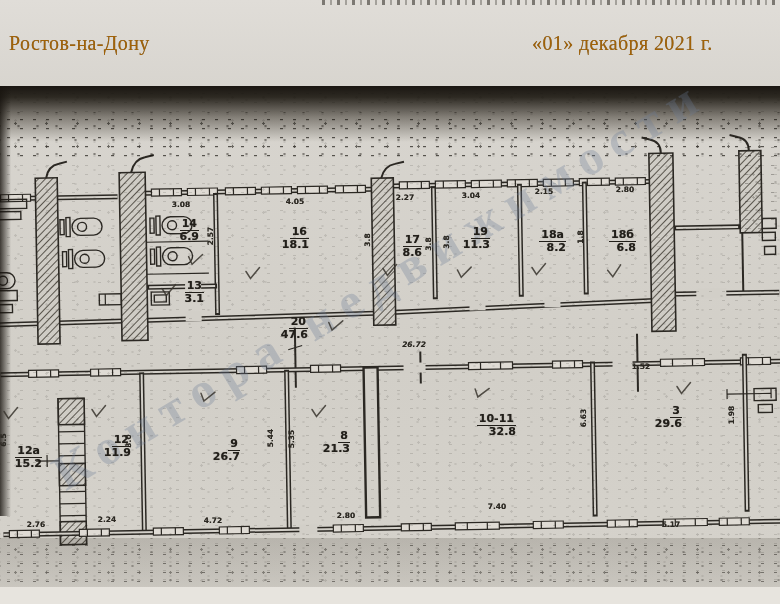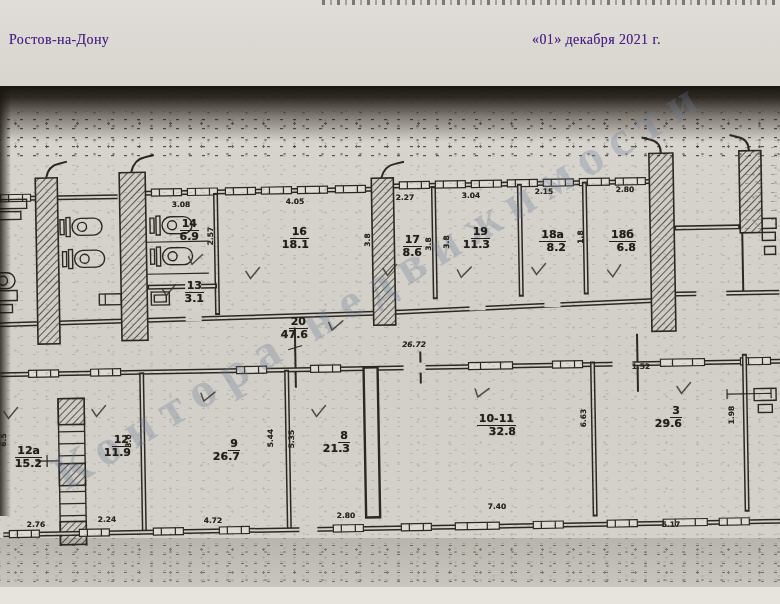--- a/index.html
+++ b/index.html
@@ -5,21 +5,21 @@
 <style>
   html,body{margin:0;padding:0;}
   body{
     position:relative;width:780px;height:604px;overflow:hidden;
     background:linear-gradient(180deg,#e0ddd8 0%,#d8d5cf 14%,#d2cfc8 60%,#d5d2cb 97%,#e5e2dc 100%);
     font-family:"Liberation Sans",sans-serif;
   }
   .abs{position:absolute;}
   
   #header-city,#header-date{
-    font-family:"Liberation Serif",serif;font-size:14px;color:#4c1d95;
+    font-family:"Liberation Serif",serif;font-size:20px;color:#a16207;
     letter-spacing:.4px;white-space:nowrap;text-shadow:0 0 .6px rgba(50,46,40,.55);
   }
   #header-city{left:9px;top:32px;}
   #header-date{left:532px;top:32px;}
   #cropped-text-top{
     left:322px;top:0;width:460px;height:5px;opacity:.75;
     background:repeating-linear-gradient(90deg,rgba(46,42,36,.75) 0 3px,rgba(46,42,36,0) 3px 8px,rgba(46,42,36,.45) 8px 10px,rgba(46,42,36,0) 10px 15px);
     filter:blur(.4px);
   }
   

